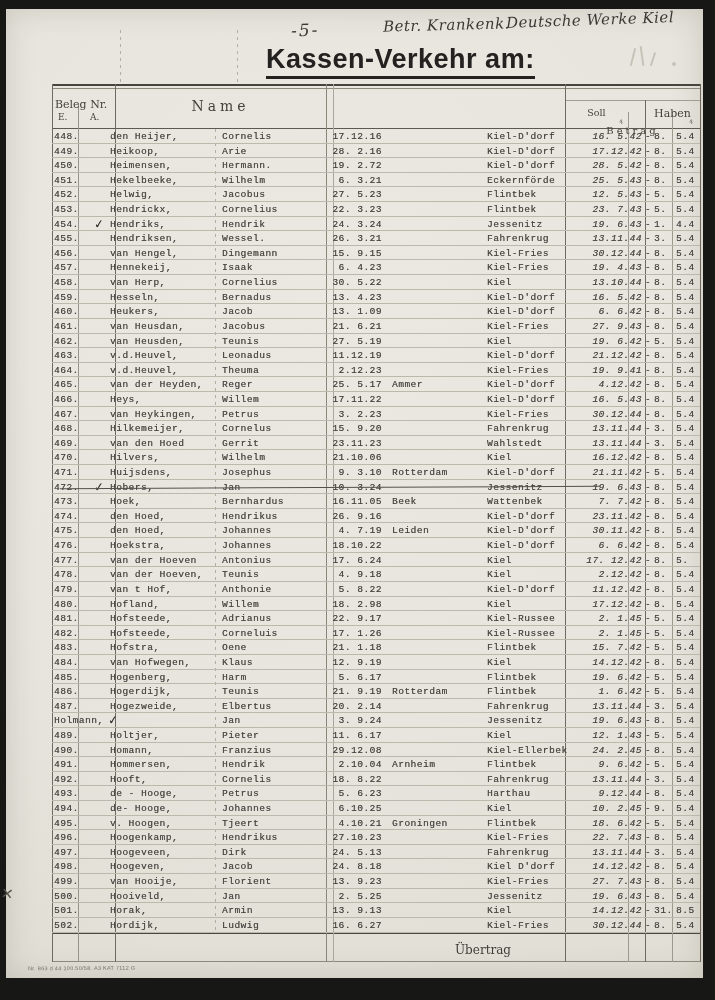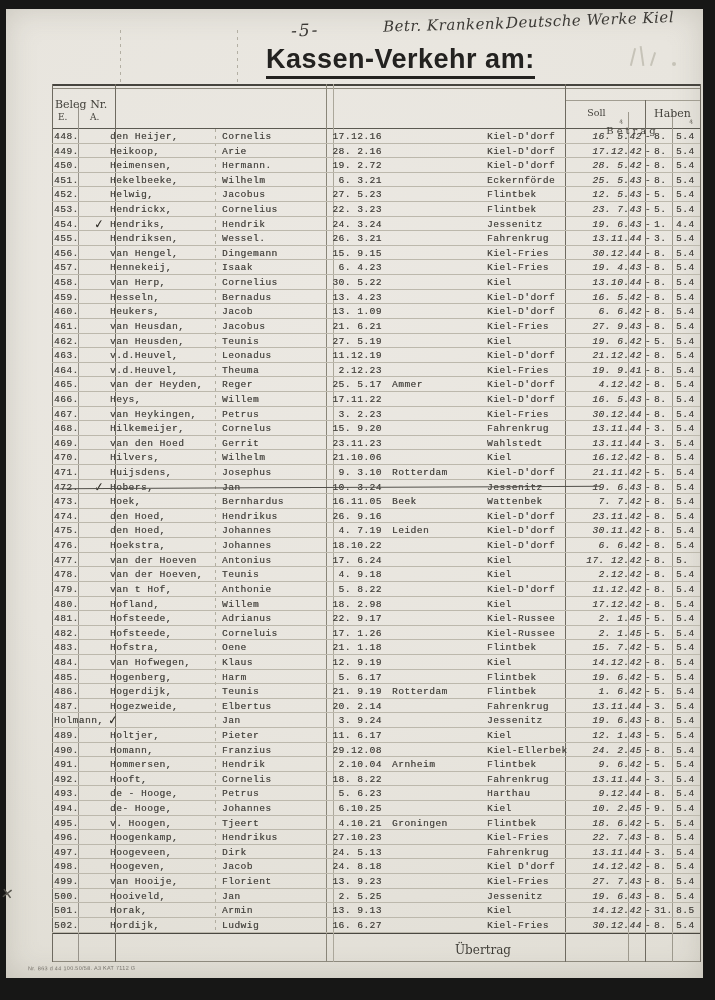--- a/index.html
+++ b/index.html
@@ -84,20 +84,21 @@
   <div class="vl" style="left:333px;background:#aba79a;"></div>
   <div class="vl" style="left:565px;background:#6e6a60;"></div>
   <div class="vl" style="left:628px;top:112px;height:850px;background:#9d998d;"></div>
   <div class="vl" style="left:645px;top:100px;height:862px;background:#6e6a60;"></div>
   <div class="vl" style="left:672px;top:112px;height:850px;background:#9d998d;"></div>
   <div class="vl" style="left:700px;background:#6e6a60;"></div>
 
   <div class="hdr" style="left:55px;top:91px;font-size:11px;margin-top:7px;">Beleg Nr.</div>
   <div class="hdr" style="left:58px;top:112px;font-size:9px;">E.</div>
   <div class="hdr" style="left:90px;top:112px;font-size:9px;">A.</div>
+  <div class="hdr" style="left:115px;top:98px;width:211px;text-align:center;font-size:14px;letter-spacing:4px;">Name</div>
   <div class="hdr" style="left:565px;top:89px;width:135px;text-align:center;font-size:10px;letter-spacing:3px;margin-top:36px;">Betrag</div>
   <div class="hdr" style="left:565px;top:107px;width:63px;text-align:center;font-size:9.5px;">Soll</div>
   <div class="hdr" style="left:645px;top:107px;width:55px;text-align:center;font-size:11px;">Haben</div>
   <div class="hdr" style="left:619px;top:118px;font-size:6px;color:#6f6c63;font-family:'DejaVu Sans',sans-serif;">₰</div>
   <div class="hdr" style="left:689px;top:118px;font-size:6px;color:#6f6c63;font-family:'DejaVu Sans',sans-serif;">₰</div>
 
   <div id="rows">
       <div class="row">
         <span class="cell c-nr">448.</span>
         <span class="cell c-sn">den Heijer,</span>

